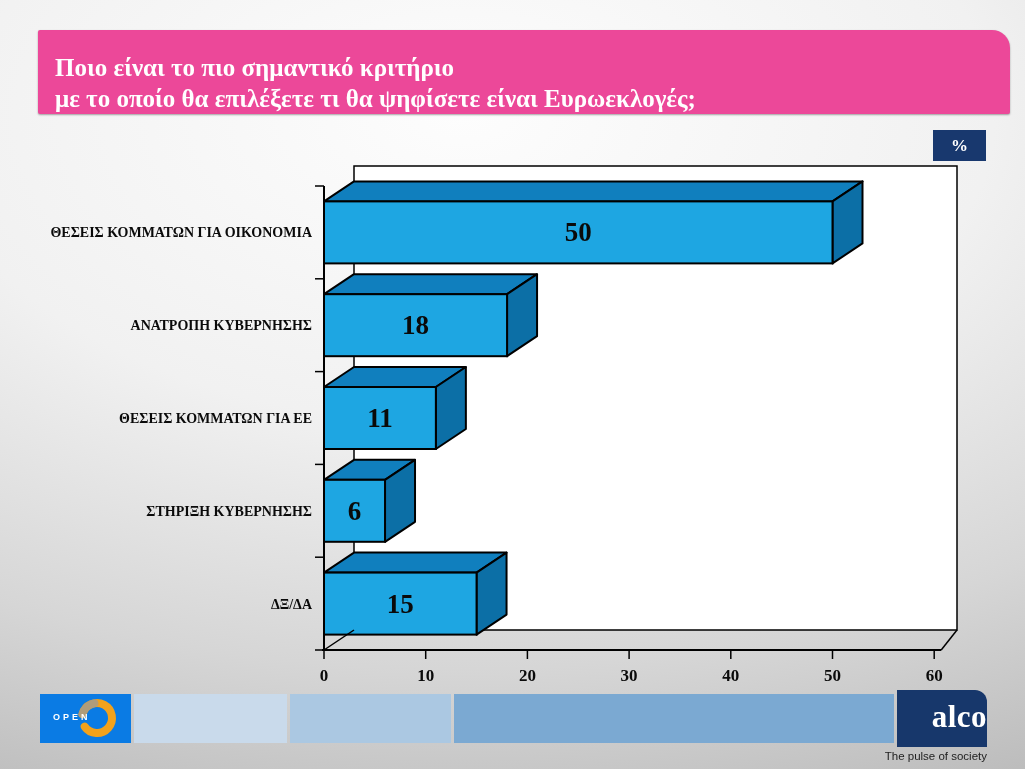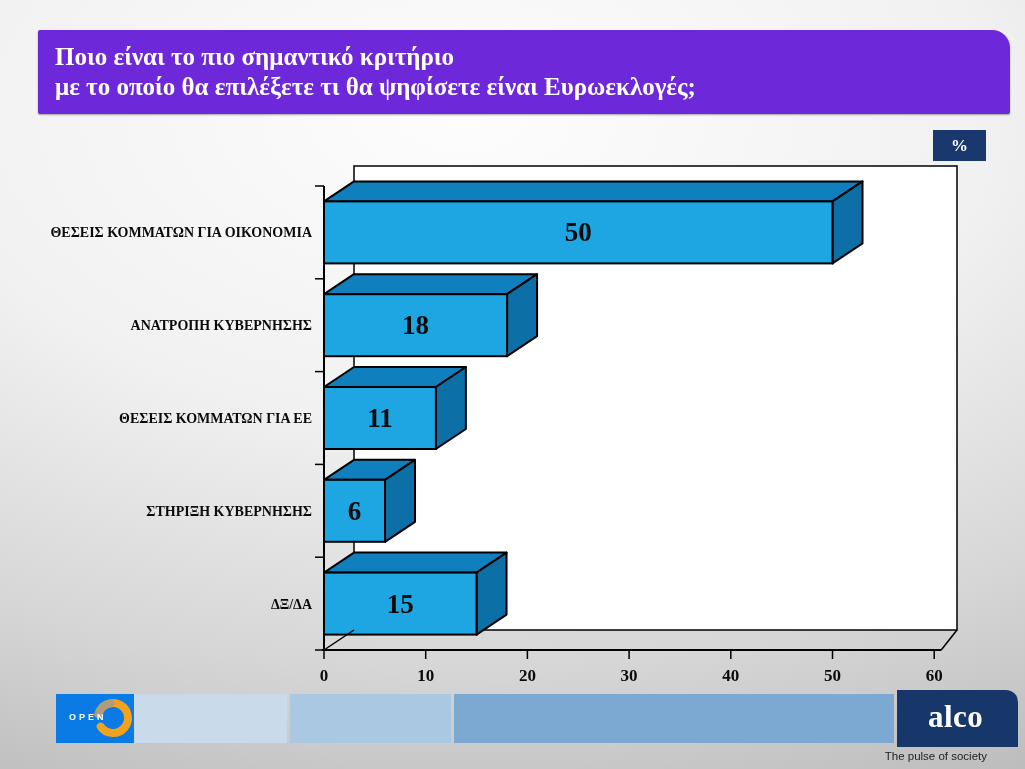--- a/index.html
+++ b/index.html
@@ -28,47 +28,47 @@
     display:flex;align-items:center;justify-content:center;
     font-family:"Liberation Serif",serif;
   }
 
   
   #chart-svg{position:absolute;left:0;top:0;}
 
   
   .strip{position:absolute;top:694px;height:49px;}
   .open-logo{
-    position:absolute;left:56px;top:694px;width:91px;height:49px;
+    position:absolute;left:40px;top:694px;width:91px;height:49px;
     overflow:hidden;
   }
   .open-text{
     position:absolute;left:13px;top:18px;color:#fff;
     font-family:"Liberation Sans",sans-serif;font-size:9px;letter-spacing:3px;font-weight:bold;
   }
   .alco-box{
     position:absolute;left:897px;top:690px;width:90px;height:57px;
     border-radius:0 12px 0 0;
-    display:flex;align-items:center;justify-content:flex-start;padding-left:31px;
+    display:flex;align-items:center;justify-content:flex-end;
   }
   .alco-text{
     color:#ffffff;font-family:"Liberation Serif",serif;font-size:31px;font-weight:bold;
     letter-spacing:0.5px;line-height:1;padding-bottom:4px;
   }
   .alco-tagline{
     position:absolute;right:38px;top:750px;
     font-family:"Liberation Sans",sans-serif;font-size:11.5px;color:#222;
   }
 </style>
 </head>
 <body>
 
 <div class="slide">
 
-  <div class="title-bar" style="background-color: #6d28d9;">
+  <div class="title-bar" style="background-color: #ec4899; justify-content: flex-end;">
     <div class="title-line">Ποιο είναι το πιο σημαντικό κριτήριο</div>
     <div class="title-line">με το οποίο θα επιλέξετε τι θα ψηφίσετε είναι Ευρωεκλογές;</div>
   </div>
 
   <div class="pct-badge" style="background-color: rgb(24, 56, 110);">%</div>
 
   <svg id="chart-svg" width="1025" height="769" viewBox="0 0 1025 769">
       <rect x="354" y="166" width="603" height="464" fill="#FFFFFF" stroke="#000000" stroke-width="1.5"></rect>
       <line x1="315" y1="186" x2="324" y2="186" stroke="#000000" stroke-width="1.5"></line>
       <line x1="315" y1="278.8" x2="324" y2="278.8" stroke="#000000" stroke-width="1.5"></line>

